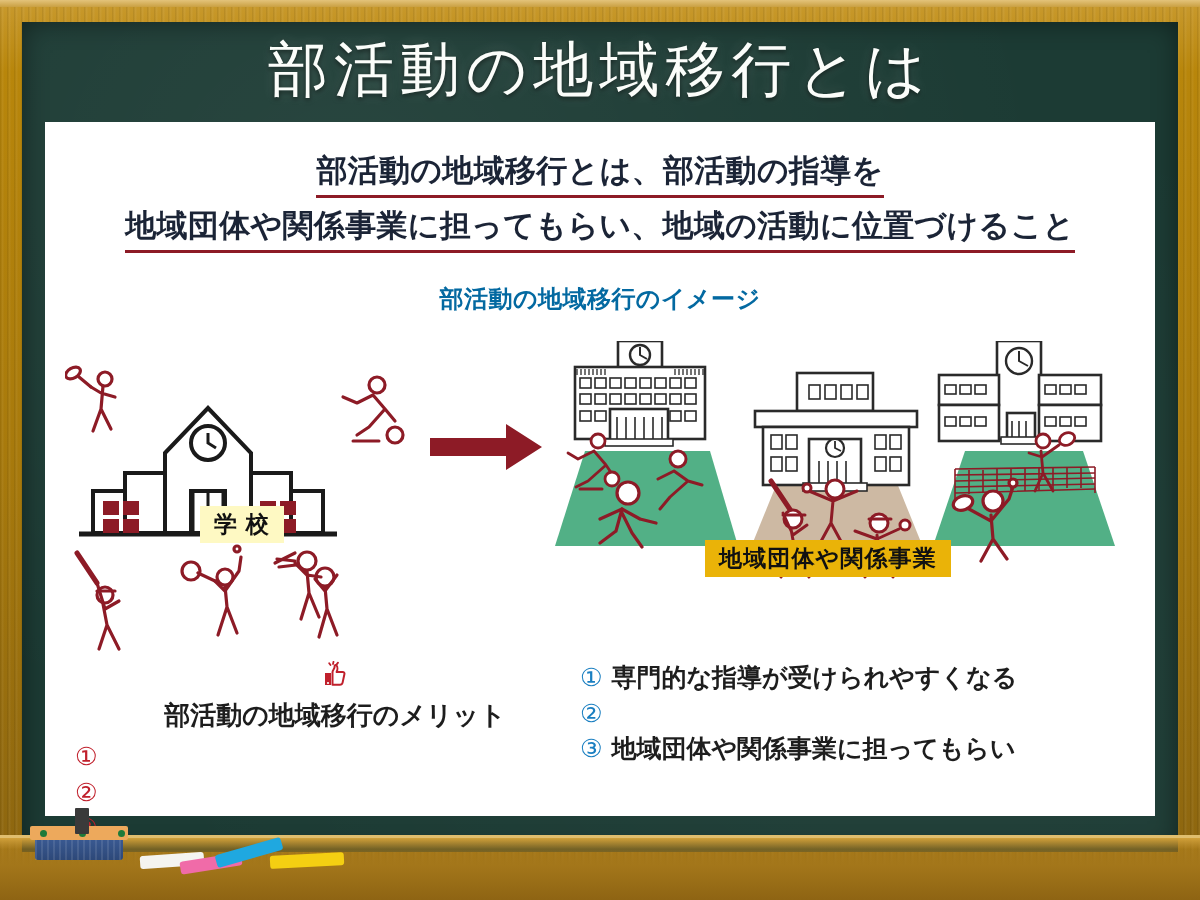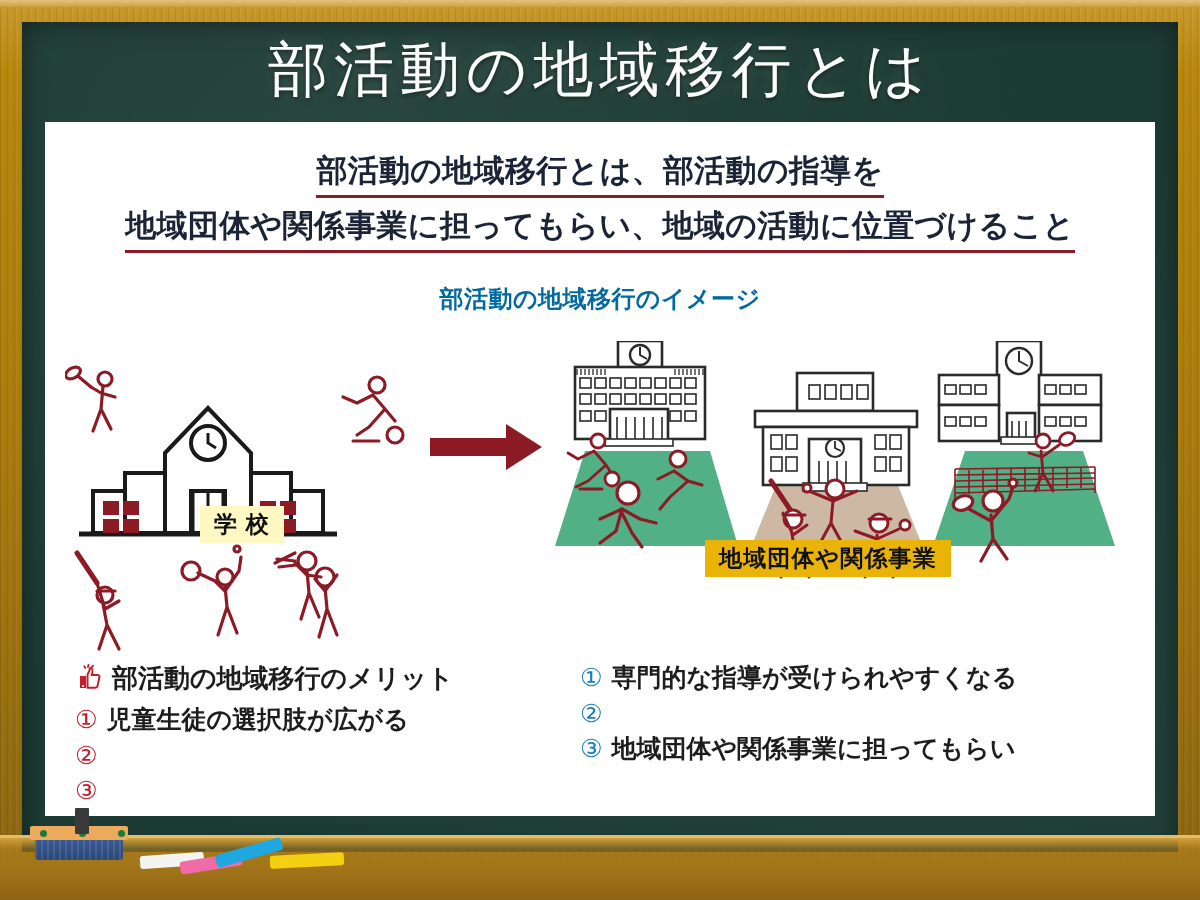--- a/index.html
+++ b/index.html
@@ -86,21 +86,21 @@
   .tag-school{left:155px;top:183px;background:#fef9c3;}
   .tag-region{left:660px;top:183px;background:#eab308;margin-top:34px;}
 
   
   .lists{position:relative;width:1110px;height:180px;margin-top:8px;}
   .col{position:absolute;top:0;width:520px;}
   .col-left{left:30px;}
   .col-right{left:535px;}
   .lhead{
     display:flex;align-items:center;gap:7px;
-    font-size:26px;font-weight:bold;color:#1d1d1d;margin-bottom:7px;
+    font-size:26px;font-weight:bold;color:#1d1d1d;margin-bottom:7px;flex-direction:column;
   }
   .litem{
     display:flex;align-items:baseline;gap:9px;
     font-size:25px;font-weight:bold;color:#1d1d1d;
     line-height:1.30;margin-bottom:3px;
   }
   .num{font-size:25px;font-weight:normal;}
   .num.red{color:#c0202c;}
   .num.blue{color:#1a7fc1;}
 
@@ -389,21 +389,20 @@
               <path d="M13 3 L13.5 0.8 M16.5 3.6 L18 1.6 M10.5 4 L9.2 2.2"></path>
             </g>
             <path d="M12.5 11.2 C12.5 8.8 15 8 14.6 5.4 C14.4 4.2 15.6 3.6 16.4 4.4 C17.8 5.8 17.6 9 16.6 11 L22.6 11 C24 11 24.8 12 24.4 13.2 L22.6 21.6 C22.3 23 21.2 23.8 19.8 23.8 L12.5 23.8 Z" fill="#ffffff" stroke="#c0202c" stroke-width="2" stroke-linejoin="round"></path>
             <rect x="5" y="12" width="6" height="12" fill="#c0202c"></rect>
             <circle cx="8" cy="22" r="1.1" fill="#ffffff"></circle>
           </svg>
           <span>部活動の地域移行のメリット</span>
         </div>
         <div class="litem">
           <span class="num red">①</span>
-          <span>児童生徒の選択肢が広がる</span>
         </div>
         <div class="litem">
           <span class="num red">②</span>
         </div>
         <div class="litem">
           <span class="num red">③</span>
         </div>
       </div>
 
       <div class="col col-right">

